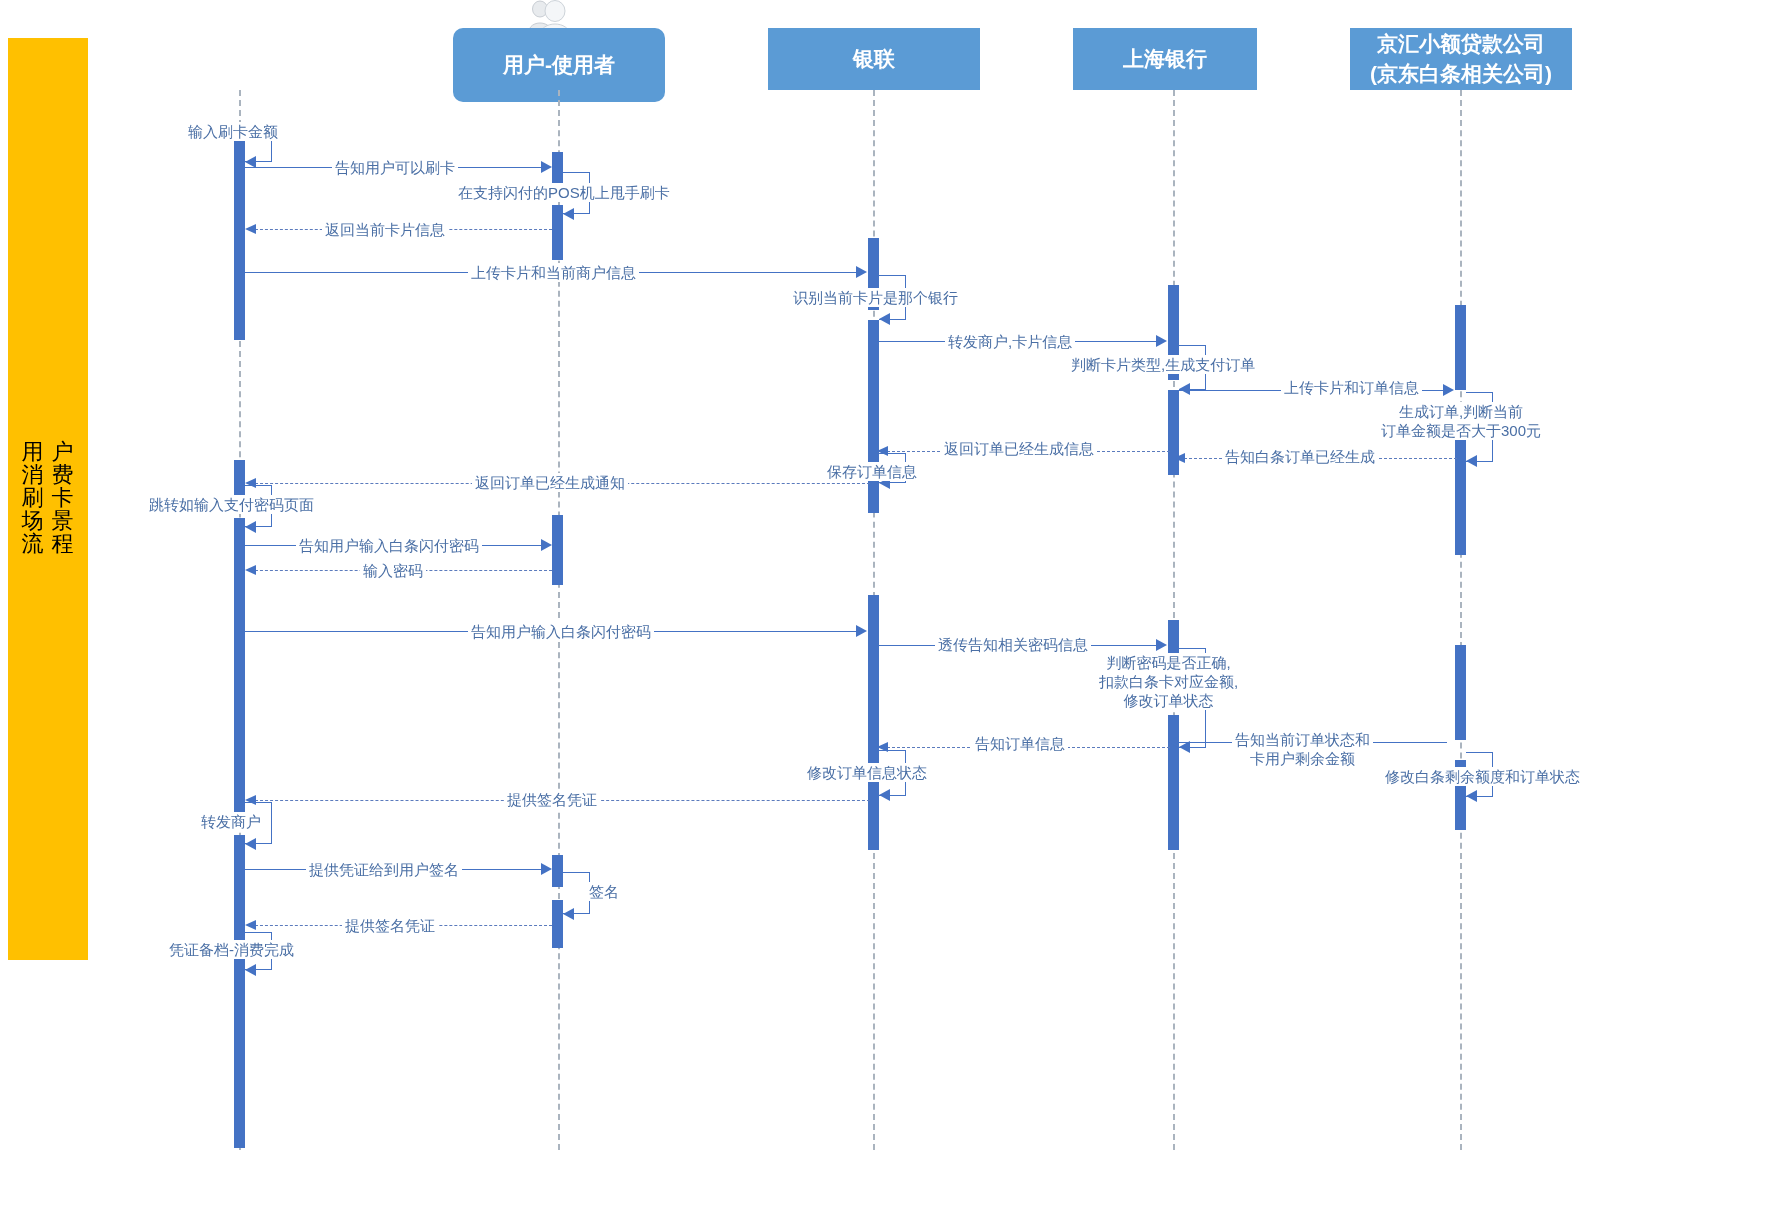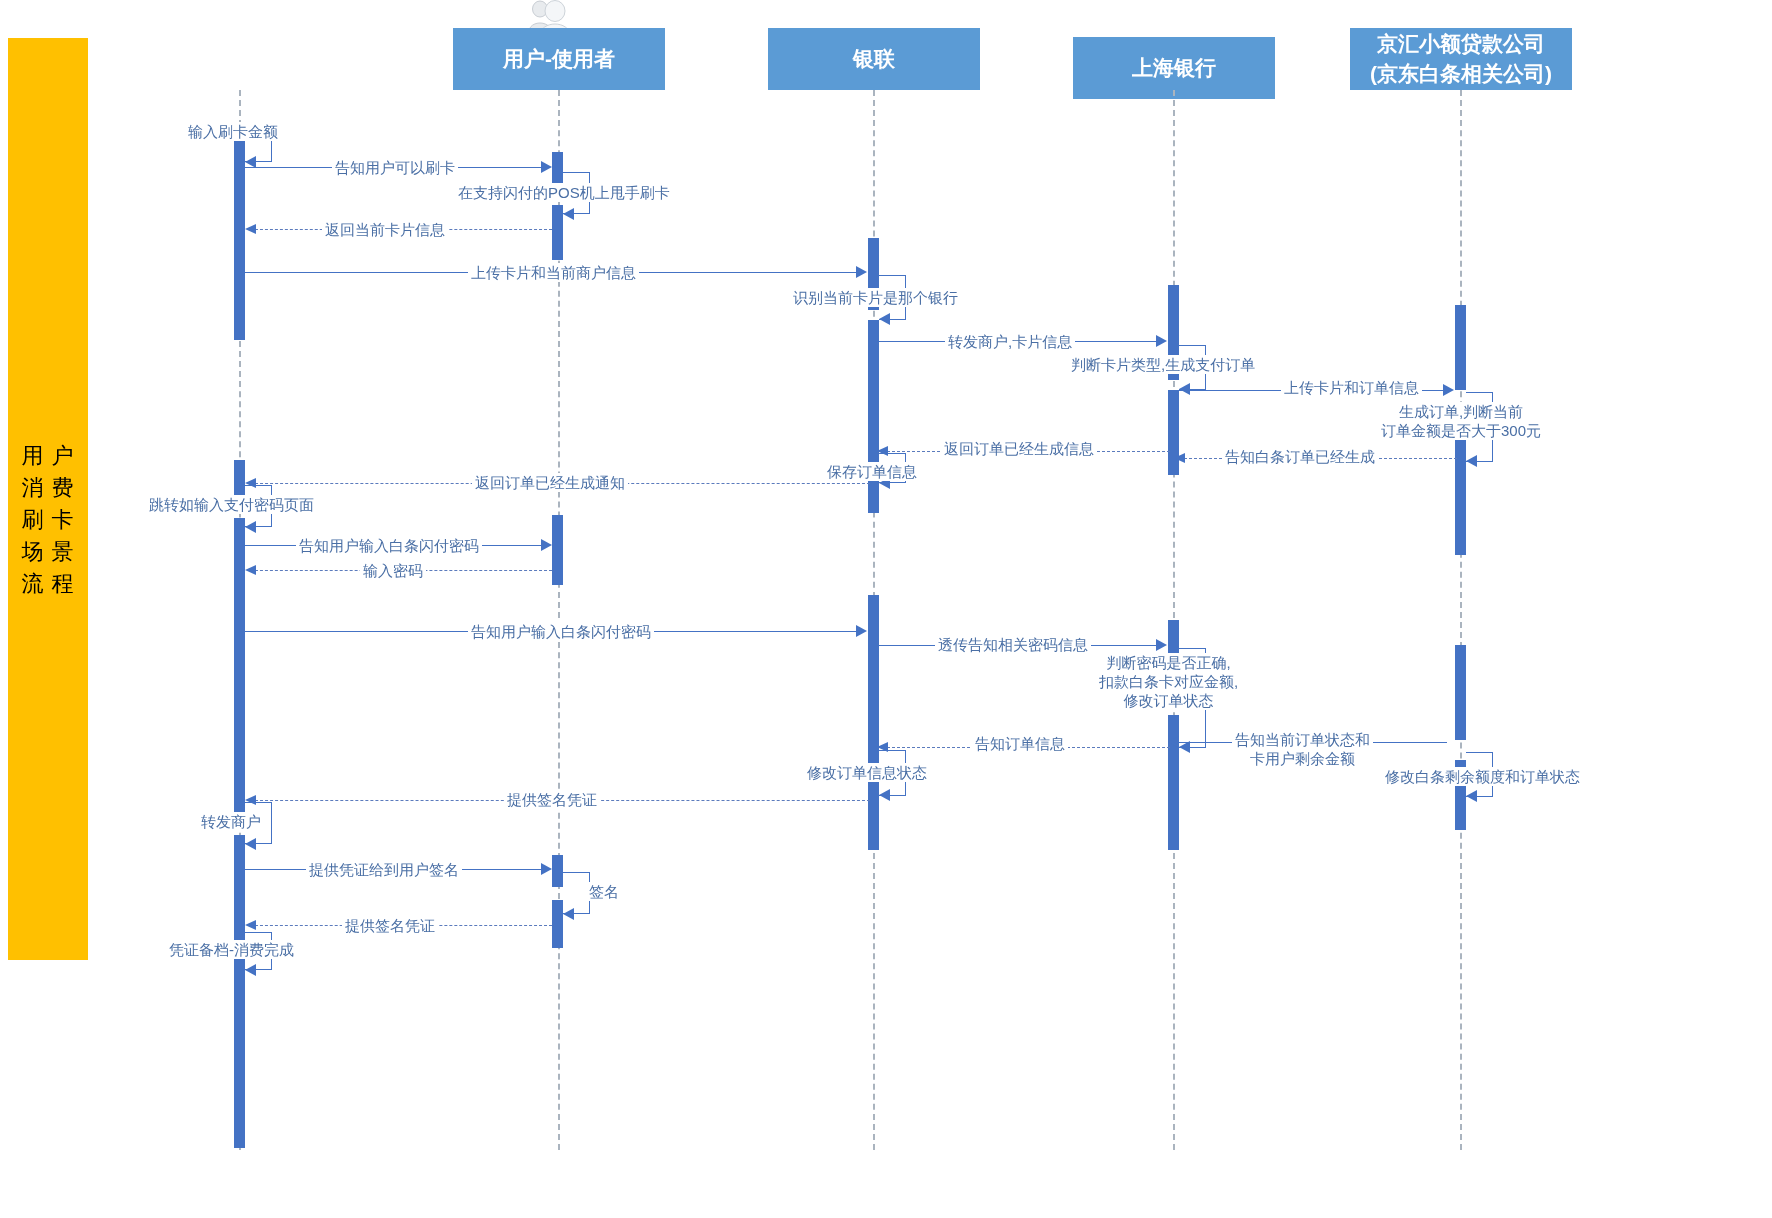--- a/index.html
+++ b/index.html
@@ -1,21 +1,21 @@
 <!DOCTYPE html>
 <html><head>
 <meta charset="utf-8">
 <title>Sequence Diagram</title>
 <style>
   html,body{margin:0;padding:0;background:#ffffff;}
   body{font-family:"Liberation Sans","DejaVu Sans",sans-serif;}
   #stage{position:relative;width:1772px;height:1218px;background:#ffffff;overflow:hidden;}
   
   .banner{position:absolute;background:#ffc000;}
-  .banner-text{position:absolute;color:#000;font-size:22px;line-height:32px;text-align:center;
+  .banner-text{position:absolute;color:#000;font-size:22px;line-height:23px;text-align:center;
       font-family:"Liberation Sans","DejaVu Sans",sans-serif;letter-spacing:1px;}
   
   .actor{position:absolute;background:#5b9bd5;color:#fff;display:flex;align-items:center;
       justify-content:center;text-align:center;font-size:21px;line-height:30px;font-weight:600;
       font-family:"Liberation Sans","DejaVu Sans",sans-serif;box-sizing:border-box;padding:4px 6px;}
   
   .lifeline{position:absolute;width:0;border-left:2px dashed #aab4bf;}
   
   .act{position:absolute;background:#4472c4;width:11px;}
   
@@ -48,27 +48,27 @@
 
   <div class="avatar" style="left:519px;top:0px;width:70px;height:36px;">
     <svg width="70" height="36" viewBox="0 0 70 36">
       <ellipse cx="21" cy="9" rx="7.5" ry="8" fill="#e8ebee" stroke="#c9ced4" stroke-width="1"></ellipse>
       <path d="M10 32 C10 20 32 20 32 32 Z" fill="#e8ebee" stroke="#c9ced4" stroke-width="1"></path>
       <ellipse cx="36" cy="11" rx="10" ry="10.5" fill="#f4f6f8" stroke="#cdd3d9" stroke-width="1"></ellipse>
       <path d="M21 36 C21 20 51 20 51 36 Z" fill="#f4f6f8" stroke="#cdd3d9" stroke-width="1"></path>
     </svg>
   </div>
 
-  <div class="actor" style="left:453px;top:28px;width:212px;height:62px;">
+  <div class="actor" style="left:453px;top:28px;width:212px;height:74px;border-radius:10px;">
     <span style="white-space:pre-line;">用户-使用者</span>
   </div>
   <div class="actor" style="left:768px;top:28px;width:212px;height:62px;">
     <span style="white-space:pre-line;">银联</span>
   </div>
-  <div class="actor" style="left:1073px;top:28px;width:202px;height:62px;margin-top:9px;">
+  <div class="actor" style="left:1073px;top:28px;width:184px;height:62px;">
     <span style="white-space:pre-line;">上海银行</span>
   </div>
   <div class="actor" style="left:1350px;top:28px;width:222px;height:62px;">
     <span style="white-space:pre-line;">京汇小额贷款公司
 (京东白条相关公司)</span>
   </div>
 
   <div class="lifeline" style="left:239px;top:90px;height:1060px;"></div>
   <div class="lifeline" style="left:558px;top:90px;height:1060px;"></div>
   <div class="lifeline" style="left:873px;top:90px;height:1060px;"></div>

